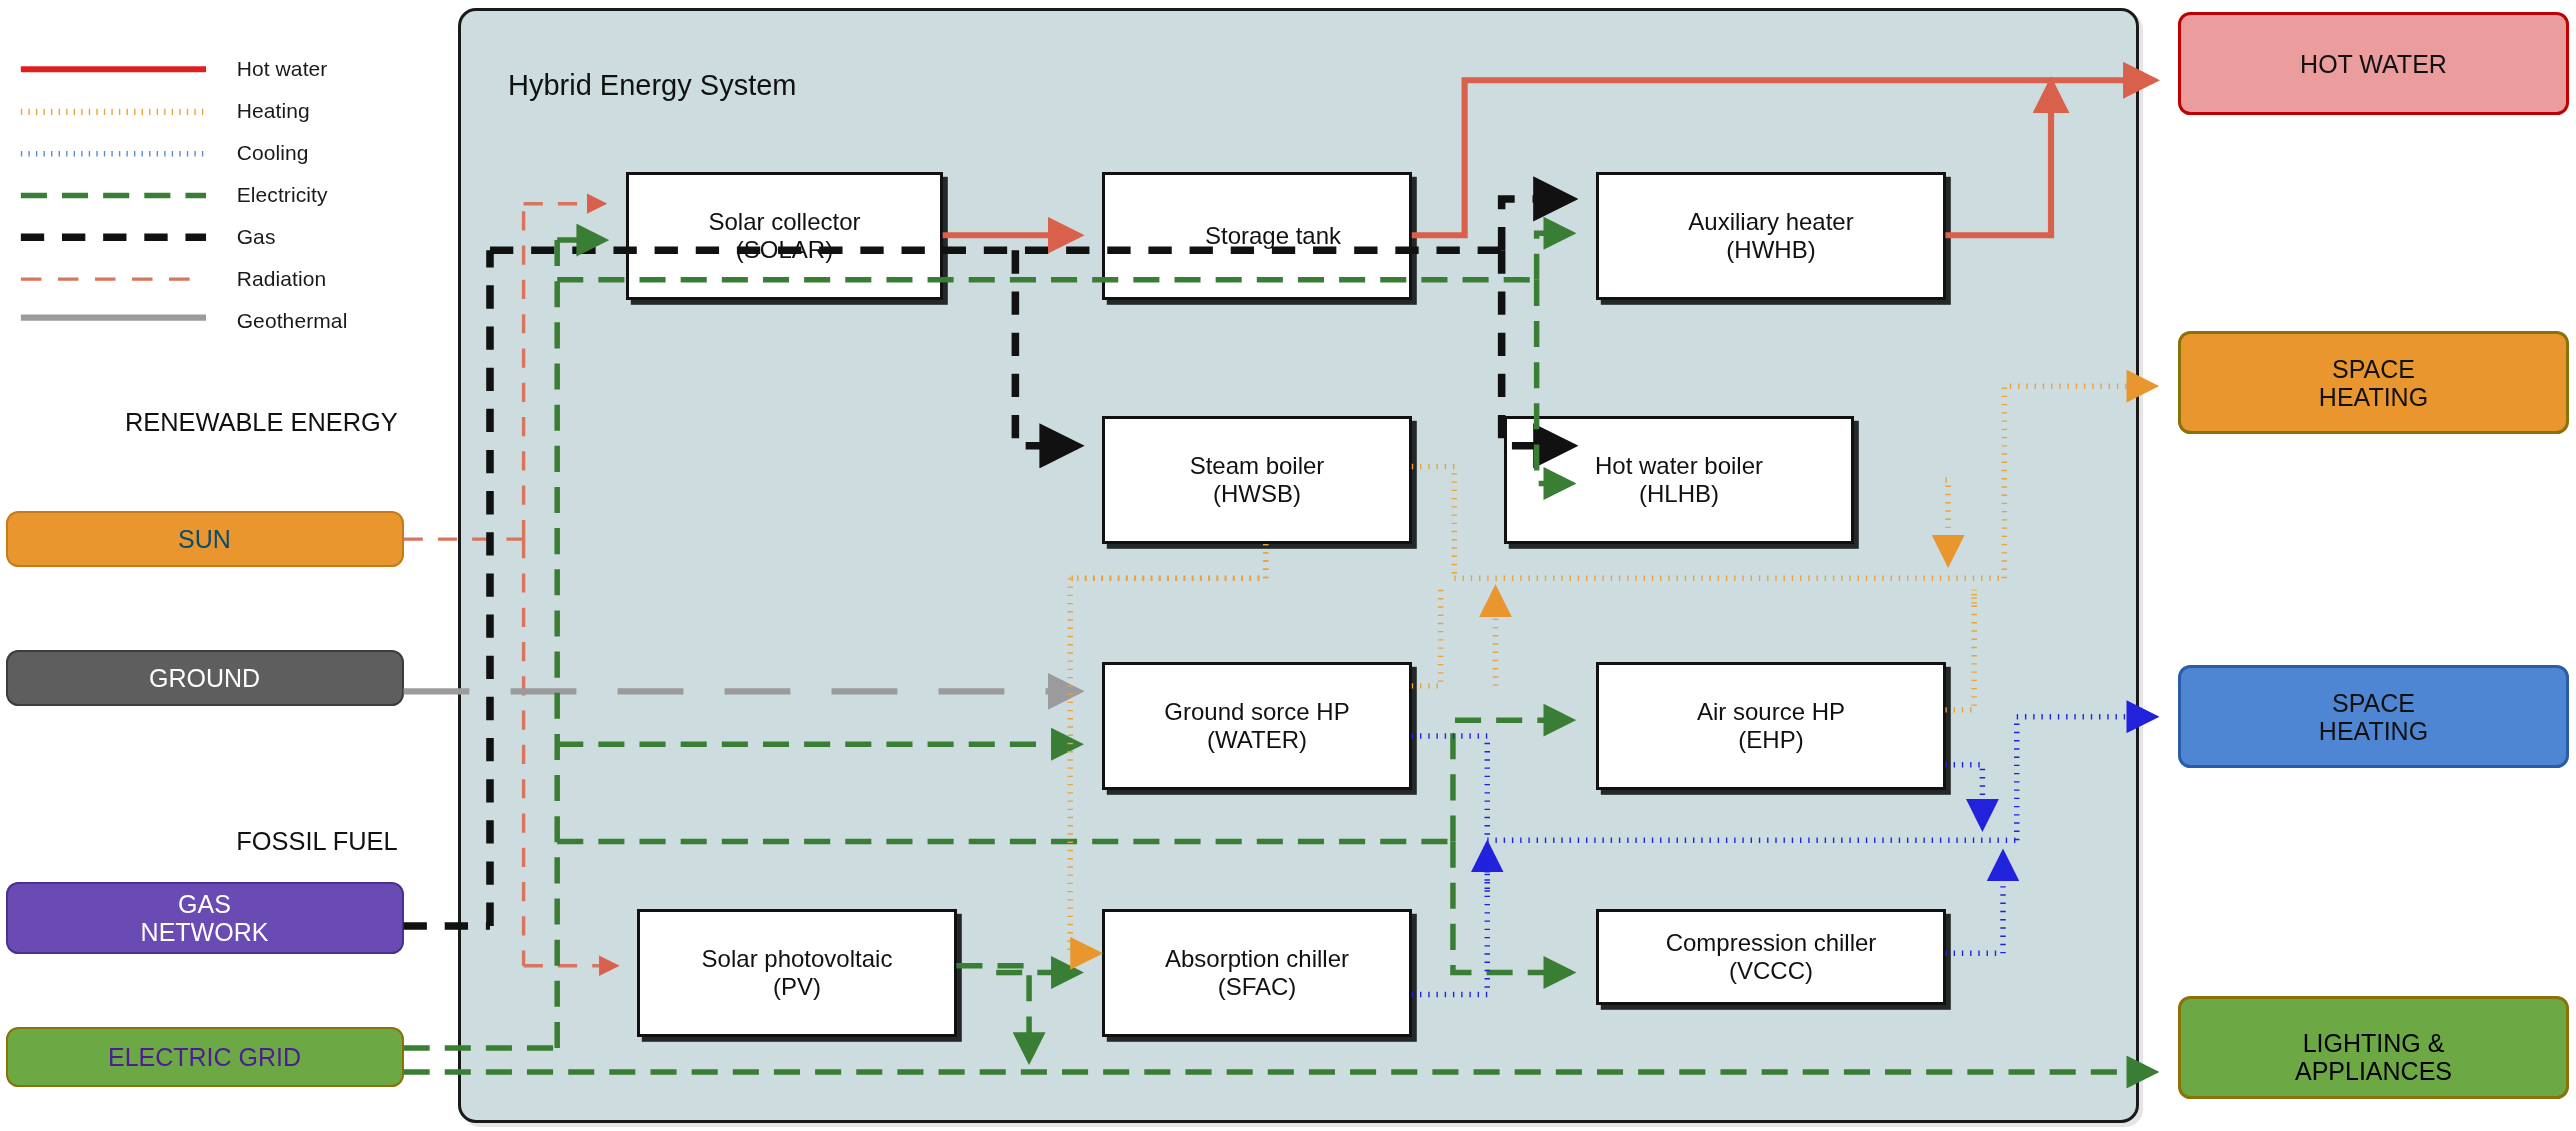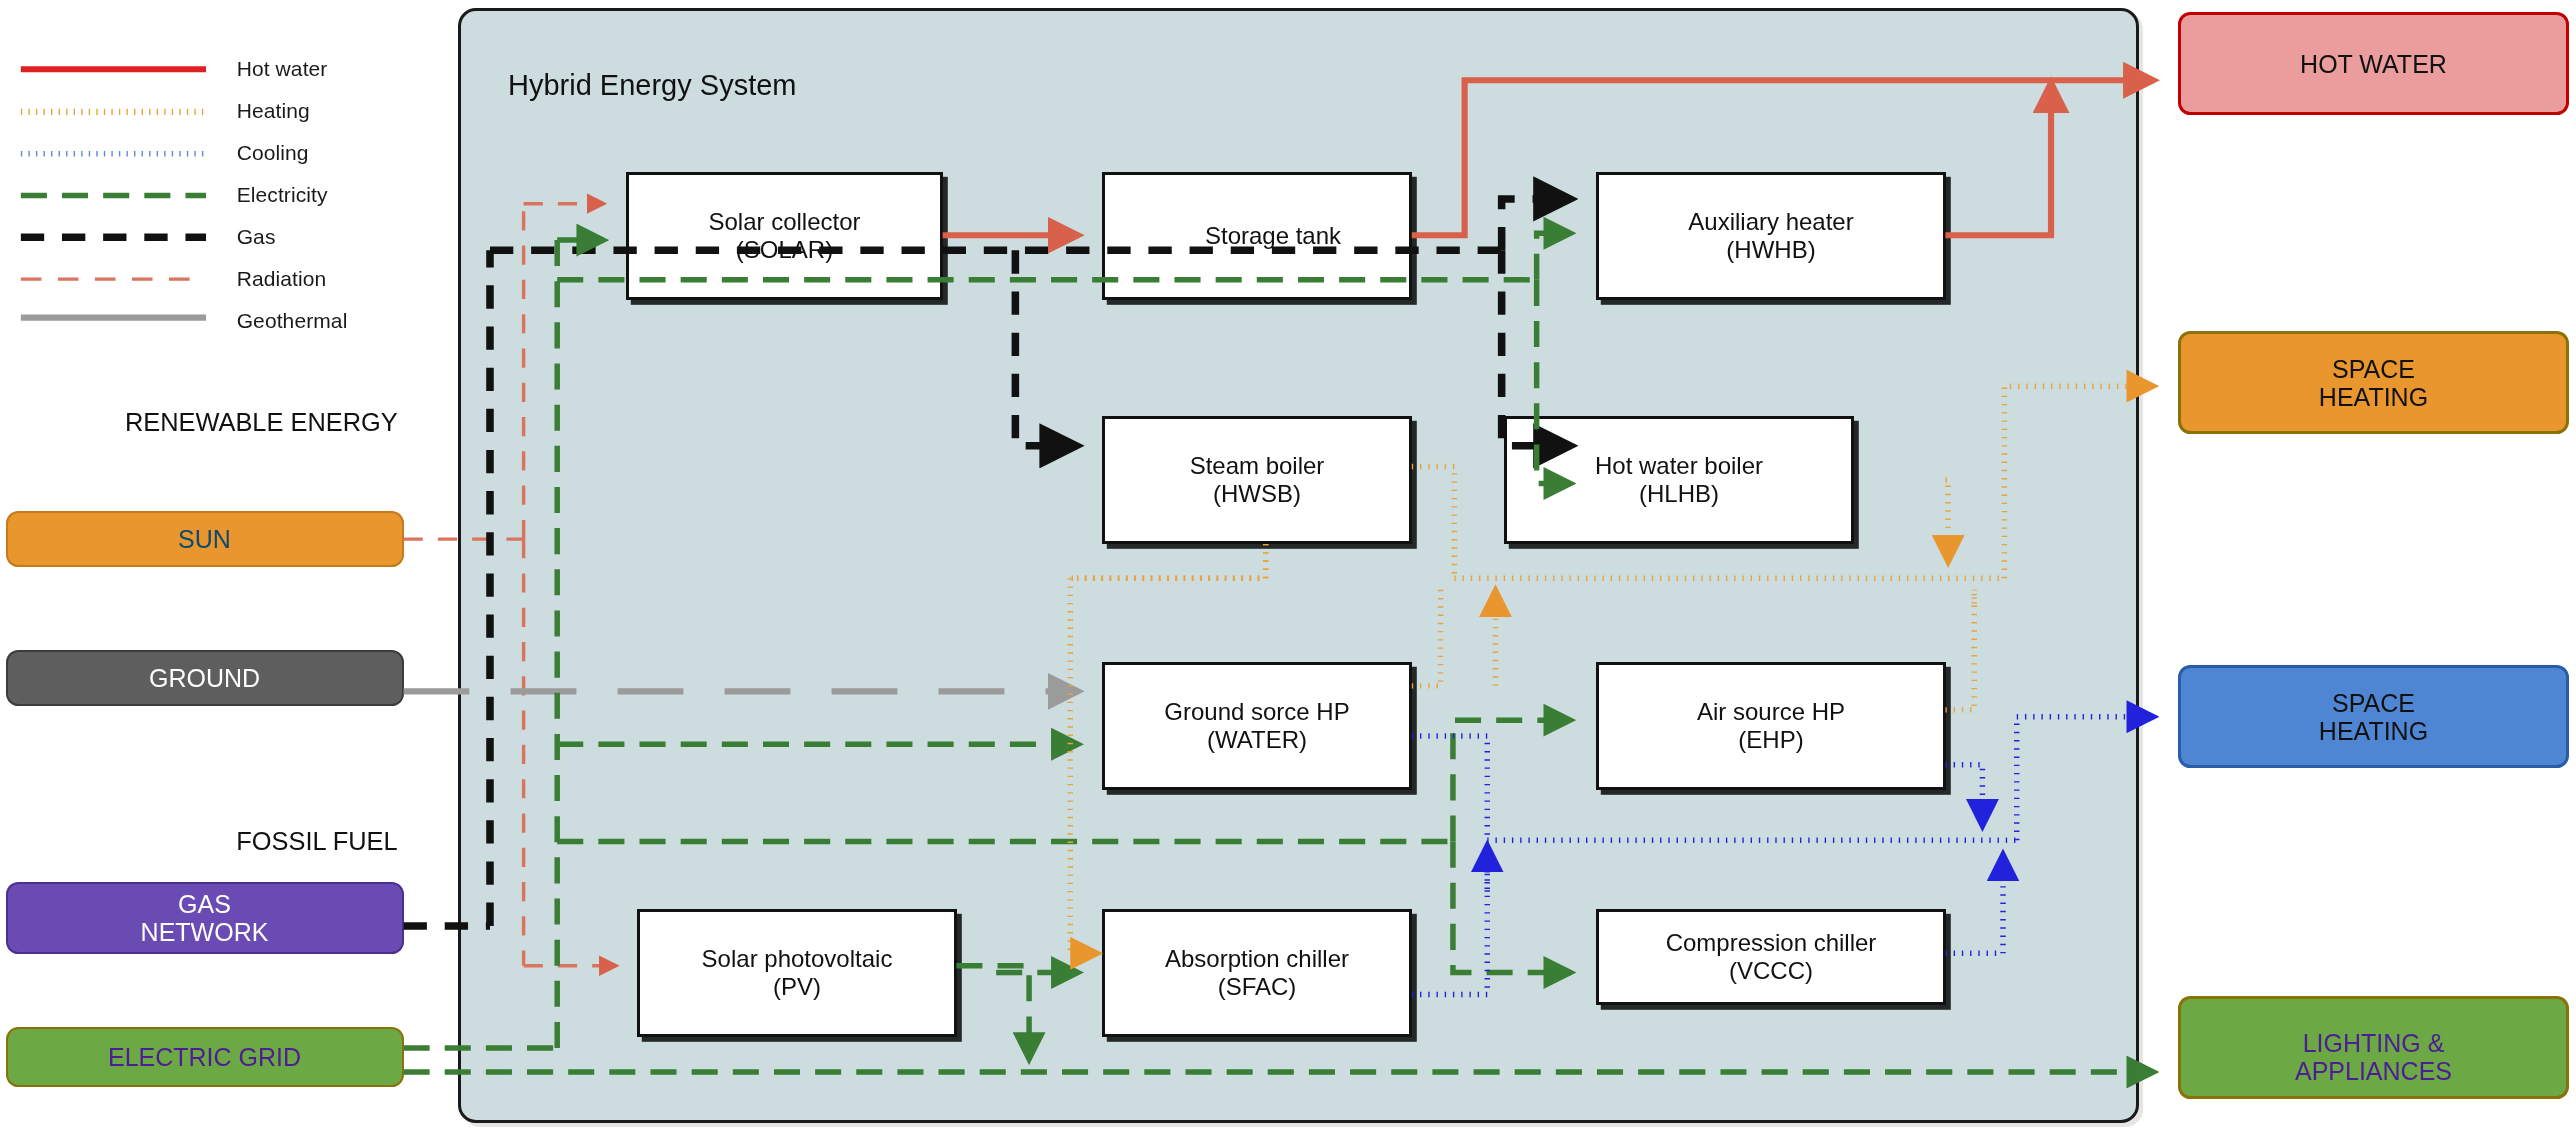--- a/index.html
+++ b/index.html
@@ -173,21 +173,21 @@
     <span class="ptxt" style="color:#111;white-space:pre-line;">SPACE
 HEATING</span>
   </div>
 
   <div class="pill" style="left:2178px;top:665px;width:391px;height:103px;background:#4e86d4;border:3.4px solid #2a5da8;">
     <span class="ptxt" style="color:#111;white-space:pre-line;">SPACE
 HEATING</span>
   </div>
 
   <div class="pill" style="left:2178px;top:996px;width:391px;height:103px;background:#6ca844;border:3.4px solid #8a7208;">
-    <span class="ptxt" style="color:#4c1d95;white-space:pre-line;margin-top:18px;">LIGHTING &amp;
+    <span class="ptxt" style="color:#000000;white-space:pre-line;margin-top:18px;">LIGHTING &amp;
 APPLIANCES</span>
   </div>
 
   <svg id="wires" viewBox="0 0 3755 1649" xmlns="http://www.w3.org/2000/svg">
     <defs>
       <marker id="ahHot" markerWidth="6" markerHeight="6" refX="5" refY="3" orient="auto" markerUnits="strokeWidth">
         <path d="M0,0 L6,3 L0,6 z" fill="#d9604a"></path>
         </marker>
       <marker id="ahHeat" markerWidth="6" markerHeight="6" refX="5" refY="3" orient="auto" markerUnits="strokeWidth">
         <path d="M0,0 L6,3 L0,6 z" fill="#e8962d"></path>

